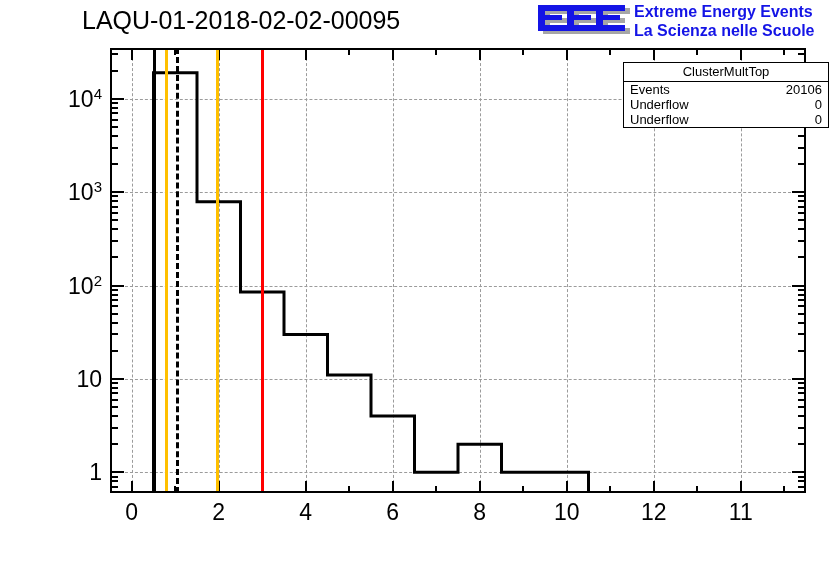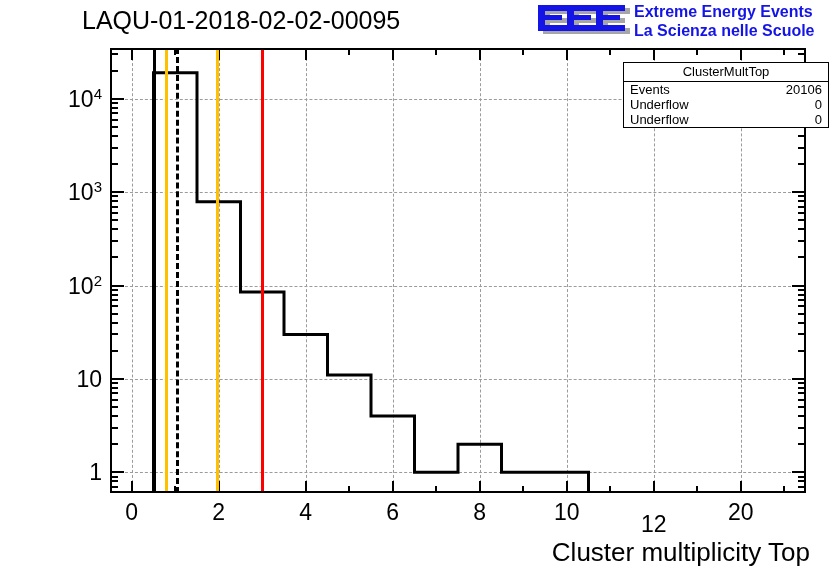--- a/index.html
+++ b/index.html
@@ -264,25 +264,24 @@
       <div class="ylab" style="right: 734px; top: 192.172px;">10<sup>3</sup></div>
       <div class="ylab" style="right: 734px; top: 98.8004px;">10<sup>4</sup></div>
     </div>
   <div id="xlabels">
       <div class="xlab" style="left: 131.75px; top: 499px;">0</div>
       <div class="xlab" style="left: 218.75px; top: 499px;">2</div>
       <div class="xlab" style="left: 305.75px; top: 499px;">4</div>
       <div class="xlab" style="left: 392.75px; top: 499px;">6</div>
       <div class="xlab" style="left: 479.75px; top: 499px;">8</div>
       <div class="xlab" style="left: 566.75px; top: 499px;">10</div>
-      <div class="xlab" style="left: 653.75px; top: 499px; margin-top: 12px;">12</div>
-      <div class="xlab" style="left: 740.75px; top: 499px;">20</div>
-    </div>
-
-  <div class="axis-title">Cluster multiplicity Top</div>
+      <div class="xlab" style="left: 653.75px; top: 499px;">12</div>
+      <div class="xlab" style="left: 740.75px; top: 499px;">11</div>
+    </div>
+
 
   <div class="stats">
     <div class="st-title">ClusterMultTop</div>
     <div id="stats-rows">
         <div class="st-row">
           <span class="k">Events</span>
           <span class="v">20106</span>
         </div>
         <div class="st-row">
           <span class="k">Underflow</span>

